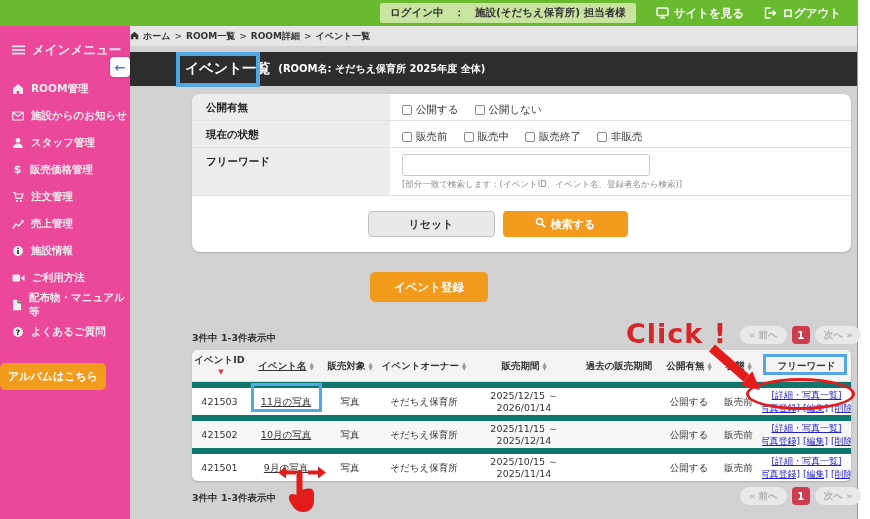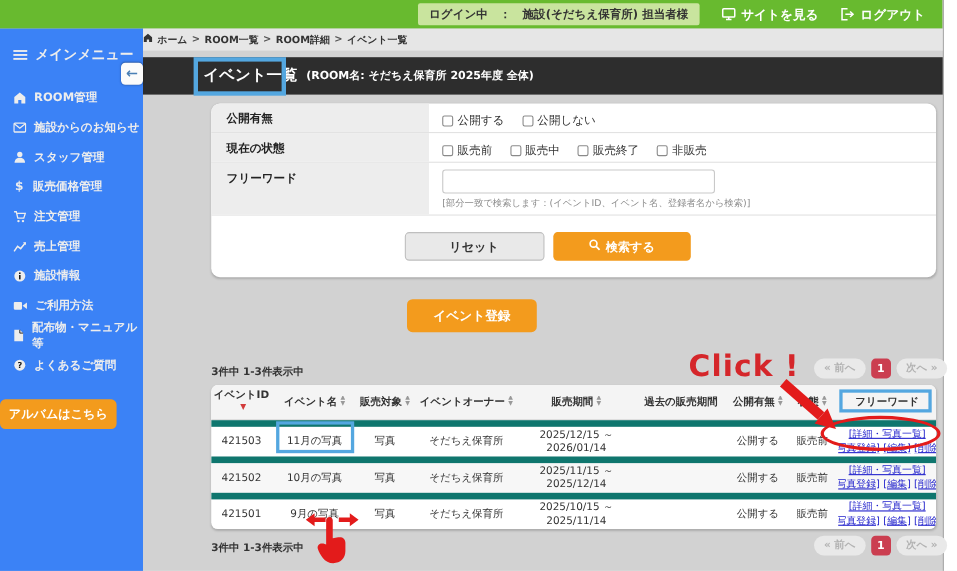--- a/index.html
+++ b/index.html
@@ -12,21 +12,21 @@
             display:flex; align-items:center; justify-content:flex-end; gap:20px; padding-right:16px; }
   .login-badge { background:#c9e49e; color:#333; font-size:10.5px; font-weight:bold;
                  padding:3px 10px; border-radius:2px; white-space:nowrap; }
   .topbar-link { color:#fff; font-size:11.5px; font-weight:bold; display:flex; align-items:center; gap:5px; cursor:pointer; white-space:nowrap; }
   .topbar-link svg { display:block; }
 
   
   .gutter { position:absolute; left:857px; top:0; width:13px; height:519px; background:#fff; border-left:1px solid #9a9a9a; }
 
   
-  .sidebar { position:absolute; left:0; top:26px; width:130px; height:493px; background:#3b82f6; color:#ededed; }
+  .sidebar { position:absolute; left:0; top:26px; width:130px; height:493px; background:#ec4899; color:#ededed; }
   .menu-header { display:flex; align-items:center; gap:7px; padding:16px 0 0 12px; font-size:12.5px; font-weight:bold; }
   .menu-items { margin-top:16px; }
   .menu-item { display:flex; align-items:center; gap:7px; height:27px; padding-left:12px; font-size:10.5px; font-weight:600; cursor:pointer; }
   .menu-item svg { flex:0 0 auto; display:block; }
   .dollar-glyph { width:11px; text-align:center; font-size:11px; font-weight:bold; color:#ededed; }
   .album-btn { position:absolute; left:0; top:337px; width:106px; height:27px; background:#f39b1d; color:#fff;
                border:none; border-radius:5px; font-size:11px; font-weight:bold; font-family:inherit; cursor:pointer; }
 
   
   .collapse-btn { position:absolute; left:110px; top:57px; width:20px; height:20px; background:#fbfbfb; border-radius:4px;
@@ -79,21 +79,21 @@
                 display:flex; align-items:center; justify-content:center; }
 
   
   .table-card { position:absolute; left:192px; top:350px; width:659px; height:131px; background:#fff; border-radius:6px;
                 box-shadow:0 1px 2px rgba(0,0,0,.18); overflow:hidden; }
   .t-head { display:flex; align-items:center; height:32px; background:#f4f4f4; border-bottom:1px solid #dcdcdc;
             font-size:9.5px; font-weight:bold; color:#333; }
   .t-row { display:flex; align-items:center; height:33px; font-size:9.5px; color:#333; border-top:6px solid #0f766e; }
   .t-row.alt { background:#f7f7f7; }
   .tc { padding:0 2px; text-align:center; line-height:1.25; overflow:hidden; }
-  .c0{width:55px;} .c1{width:78px;} .c2{width:50px;} .c3{width:98px;} .c4{width:102px;} .c5{width:88px;}
+  .c0{width:55px;} .c1{width:78px;text-decoration:underline;} .c2{width:50px;} .c3{width:98px;} .c4{width:102px;} .c5{width:88px;}
   .c6{width:52px;} .c7{width:47px;} .c8{flex:1;}
   .sort { display:inline-flex; flex-direction:column; vertical-align:middle; margin-left:3px; }
   .sort i { font-style:normal; font-size:5.5px; line-height:4.5px; color:#999; }
   .sort-desc i { color:#d23b3b; font-size:7px; line-height:7px; }
   .link { color:#2222cc; text-decoration:underline; font-size:9px; cursor:pointer; white-space:nowrap; }
   .action-line2 { display:flex; justify-content:center; gap:3px; margin-top:1px; }
 
   
   .ann { position:absolute; pointer-events:none; z-index:50; }
   .ann-title  { left:176px; top:52px;  width:84px; height:35px; border:4px solid #54a7e0; }

